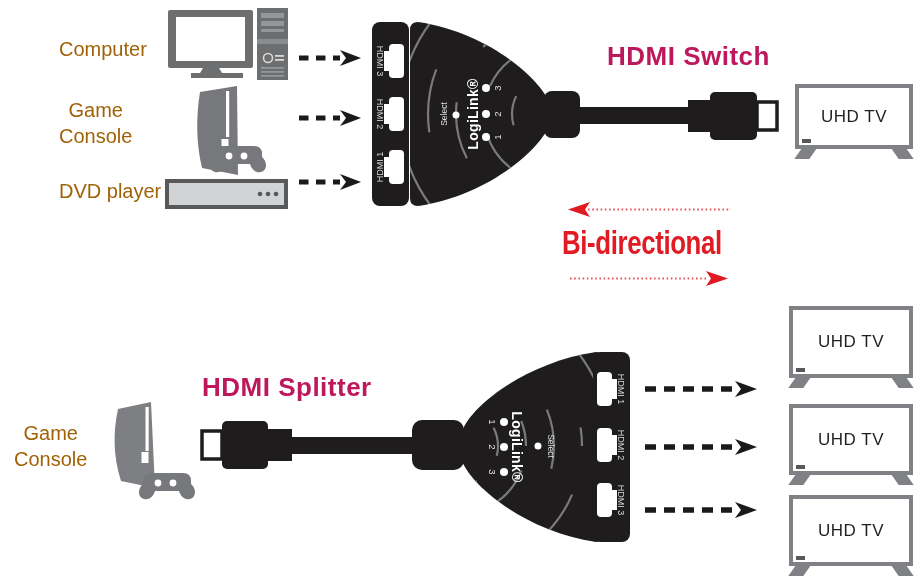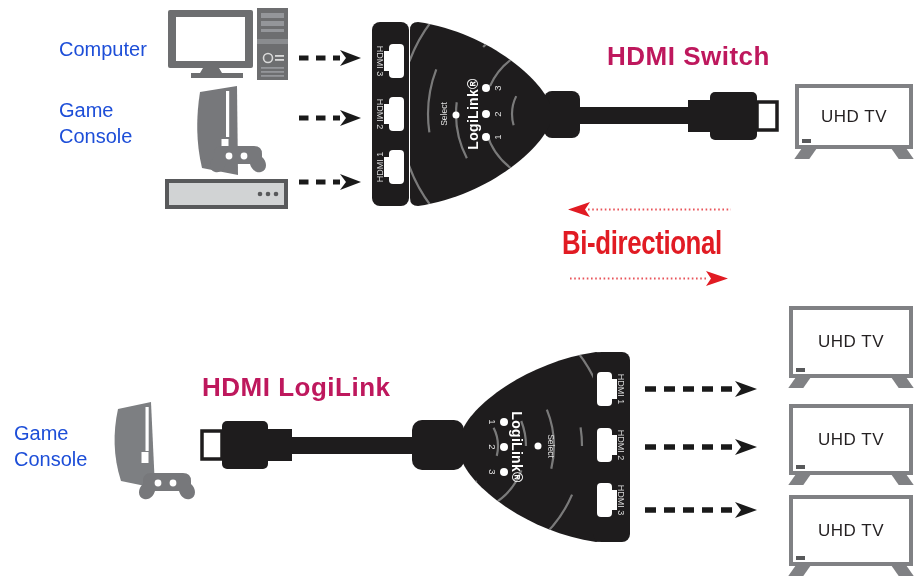--- a/index.html
+++ b/index.html
@@ -2,22 +2,23 @@
 <html><head>
 <meta charset="utf-8">
 <style>
   html,body { margin:0; padding:0; background:#ffffff; }
   #canvas {
     position:relative; width:922px; height:584px; overflow:hidden;
     background:#ffffff; font-family:"Liberation Sans", sans-serif;
   }
   #diagram-svg { position:absolute; left:0; top:0; }
   .src-label {
-    position:absolute; font-size:20px; color:#1d4ed8; line-height:26px;
+    position:absolute; font-size:20px; color:#a16207; line-height:26px;
     white-space:nowrap;
+    text-align:center;
   }
   .section-title {
     position:absolute; font-size:26px; font-weight:bold; color:#be185d;
     letter-spacing:0.5px; white-space:nowrap;
   }
   #bidirectional-label {
     position:absolute; left:562px; top:223px; font-size:34px; font-weight:bold;
     color:#e11b23; transform:scaleX(0.76); transform-origin:left top;
     letter-spacing:-0.5px; white-space:nowrap;
   }
@@ -220,26 +221,27 @@
     </g>
   </svg>
 
   <div class="src-label" style="left:59px; top:36px;">Computer</div>
 
   <div class="src-label" style="left:59px; top:97px;">
     <div>Game</div>
     <div>Console</div>
   </div>
 
+  <div class="src-label" style="left:59px; top:178px;">DVD player</div>
 
   <div class="section-title" style="left:607px; top:41px;">HDMI Switch</div>
 
   <div id="bidirectional-label">Bi-directional</div>
 
-  <div class="section-title" style="left:202px; top:372px;">HDMI LogiLink</div>
+  <div class="section-title" style="left:202px; top:372px;">HDMI Splitter</div>
 
   <div class="src-label" style="left:14px; top:420px;">
     <div>Game</div>
     <div>Console</div>
   </div>
 
   <div class="tv" style="left:795px; top:84px; width:118px; height:65px;">
     <div class="tv-frame">
       <span class="tv-logo"></span>
       <span class="tv-text">UHD TV</span>

